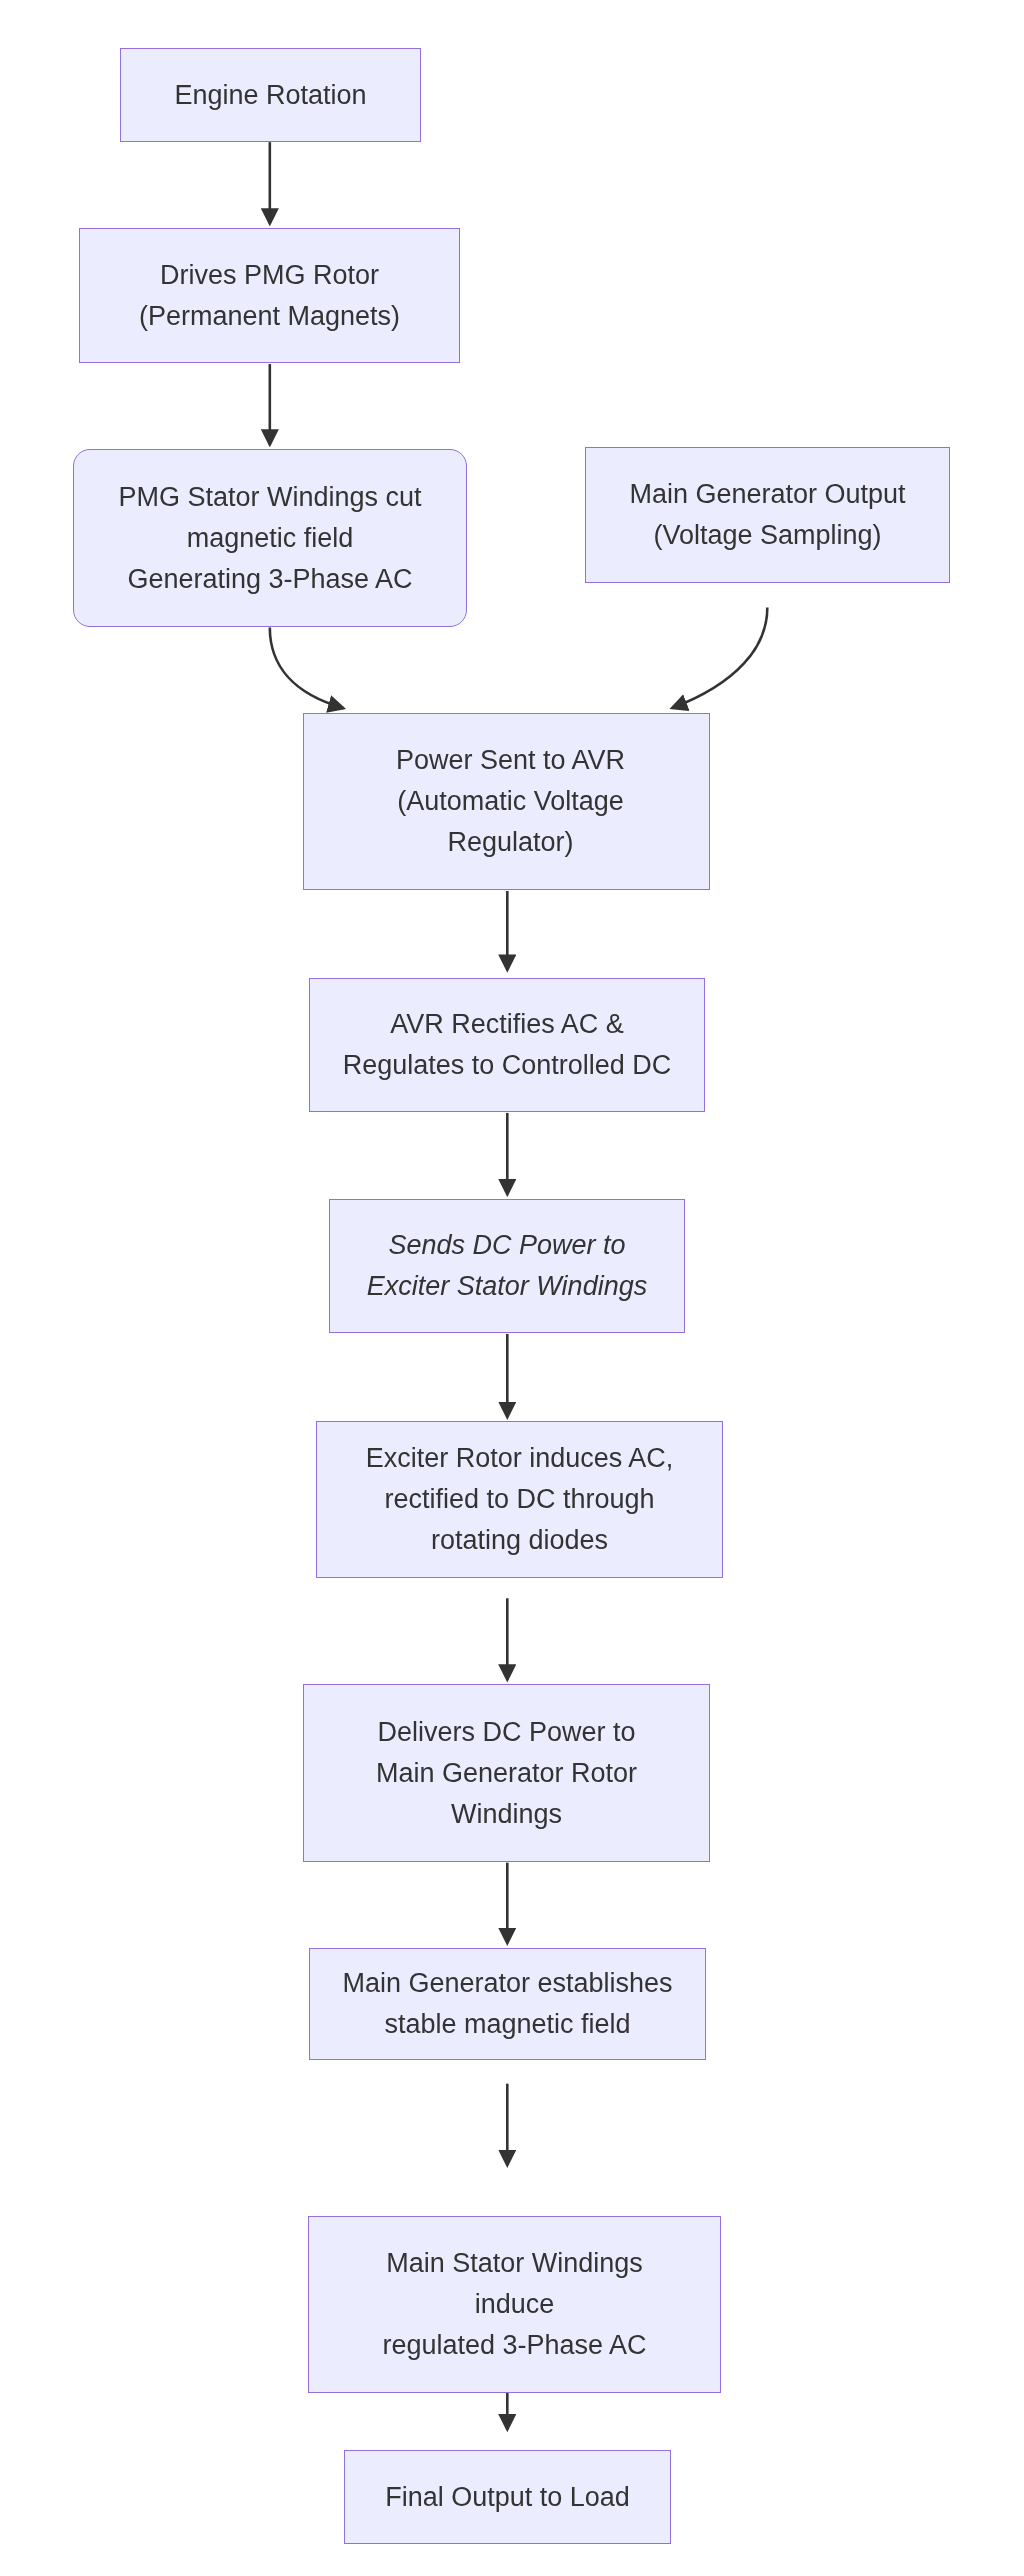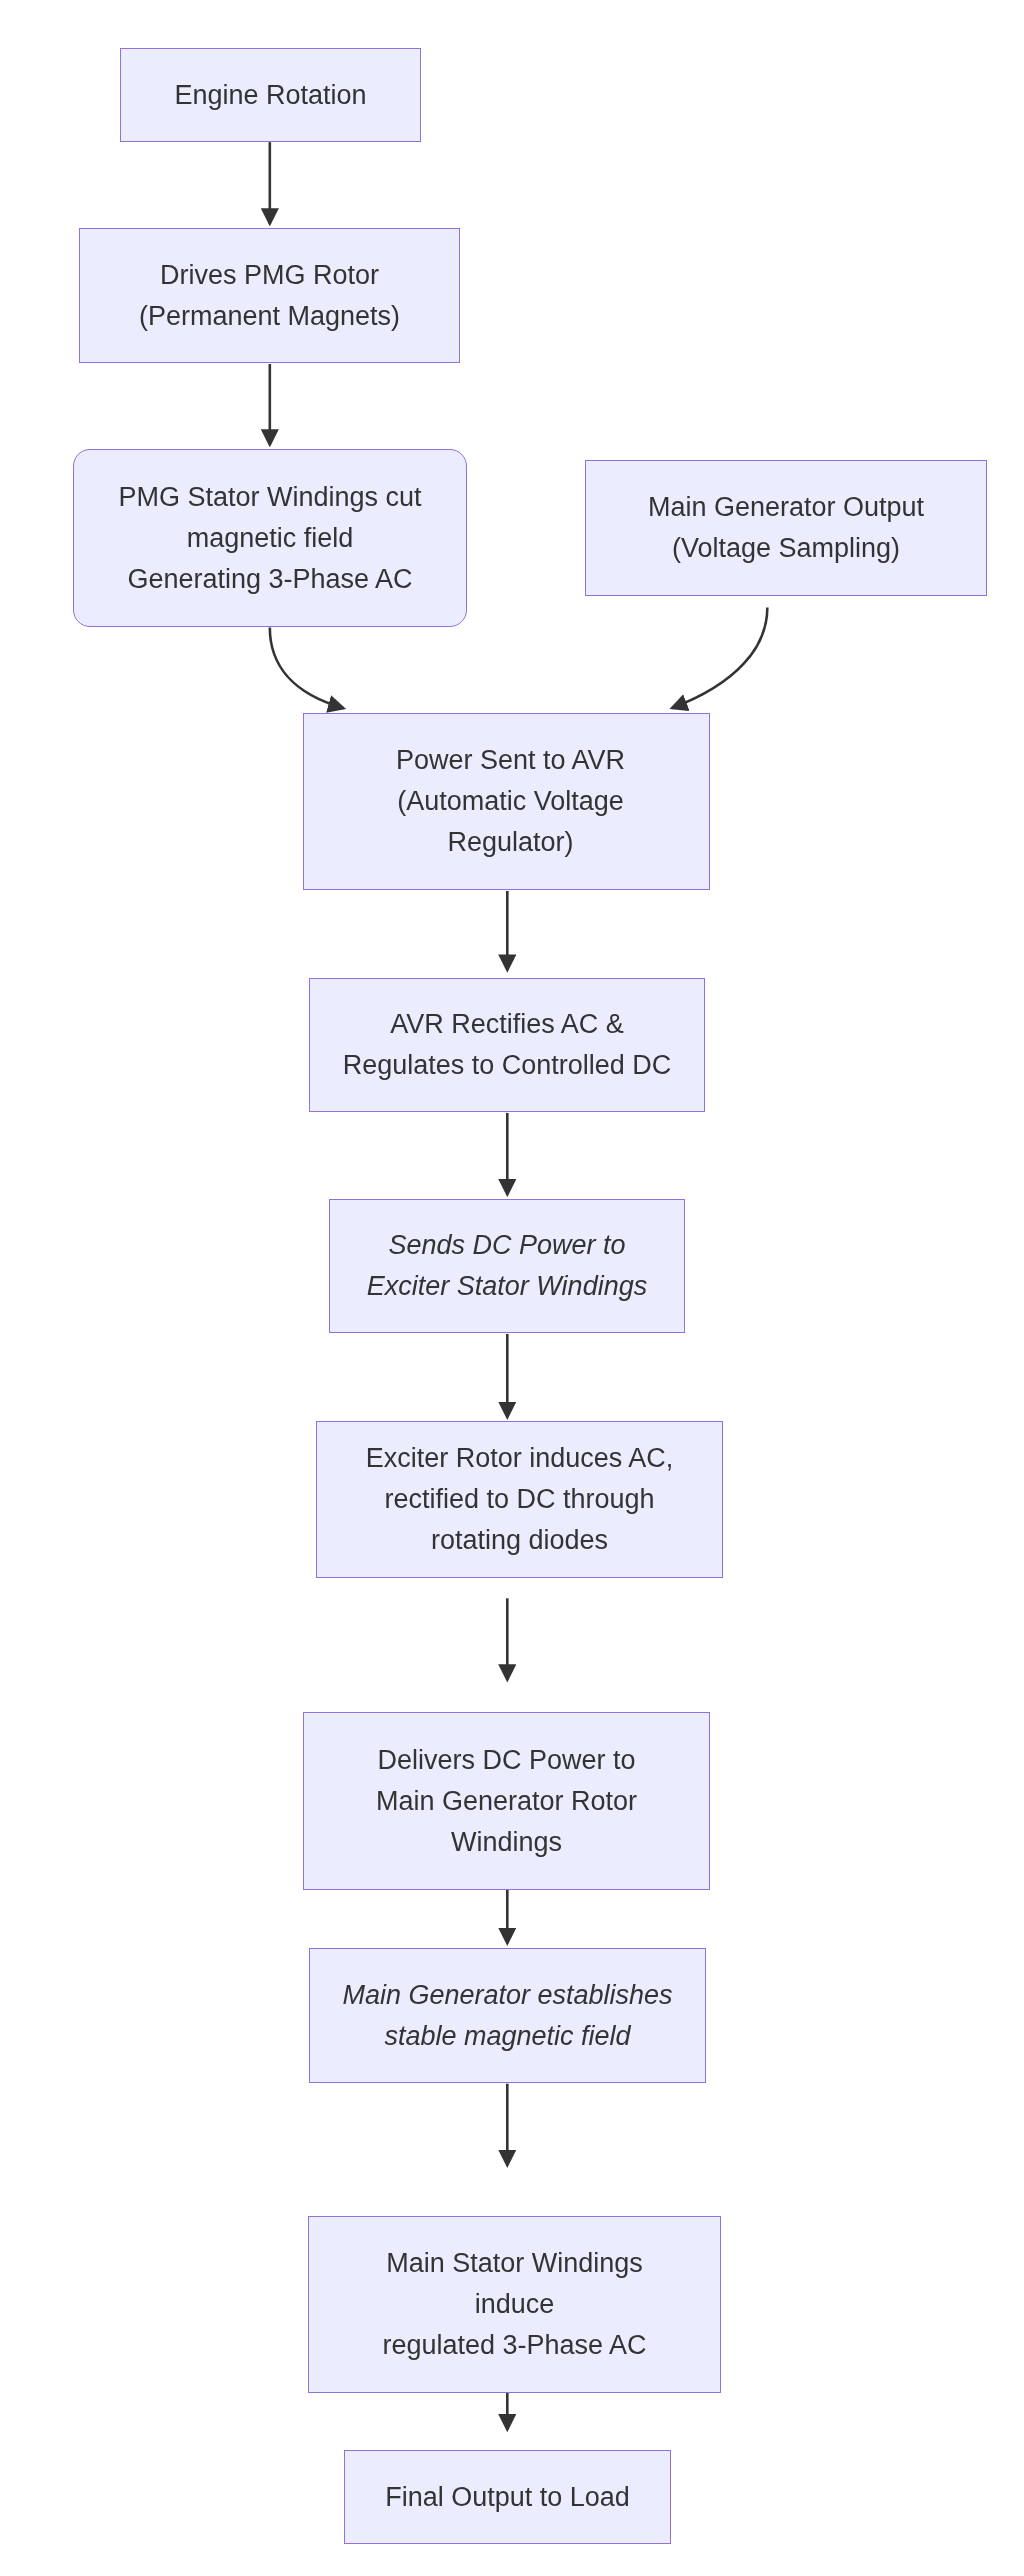--- a/index.html
+++ b/index.html
@@ -27,27 +27,27 @@
     justify-content: center;
     text-align: center;
     white-space: pre-line;
     font-size: 27px;
     line-height: 41px;
   }
   
   .n-engine          { left: 120px; top: 48px;   width: 301px; height: 94px; }
   .n-pmg-rotor       { left: 79px;  top: 228px;  width: 381px; height: 135px; }
   .n-pmg-stator      { left: 73px;  top: 449px;  width: 394px; height: 178px; border-radius: 17px; }
-  .n-main-gen-output { left: 585px; top: 460px;  width: 402px; height: 136px; }
+  .n-main-gen-output { left: 585px; top: 447px;  width: 365px; height: 136px; }
   .n-avr-input       { left: 303px; top: 713px;  width: 407px; height: 177px; padding-left: 8px; }
   .n-avr-rectify     { left: 309px; top: 978px; width: 396px; height: 134px; }
   .n-exciter-stator  { left: 329px; top: 1199px; width: 356px; height: 134px; font-style: italic; }
   .n-exciter-rotor   { left: 316px; top: 1421px; width: 407px; height: 157px; }
-  .n-main-rotor      { left: 303px; top: 1684px; width: 407px; height: 178px; margin-top: 28px; }
-  .n-magnetic-field  { left: 309px; top: 1948px; width: 397px; height: 135px; font-style: italic; }
+  .n-main-rotor      { left: 303px; top: 1684px; width: 407px; height: 178px; }
+  .n-magnetic-field  { left: 309px; top: 1948px; width: 397px; height: 112px; }
   .n-main-stator     { left: 308px; top: 2169px; width: 413px; height: 177px; margin-top: 47px; }
   .n-final-output    { left: 344px; top: 2434px; width: 327px; height: 94px; margin-top: 16px; }
   .edge { stroke: #333333; stroke-width: 3; fill: none; }
 </style>
 </head>
 <body>
 
 <div id="canvas">
 
   <svg id="edges" width="1025" height="2576" viewBox="0 0 1182 2972" xmlns="http://www.w3.org/2000/svg">

